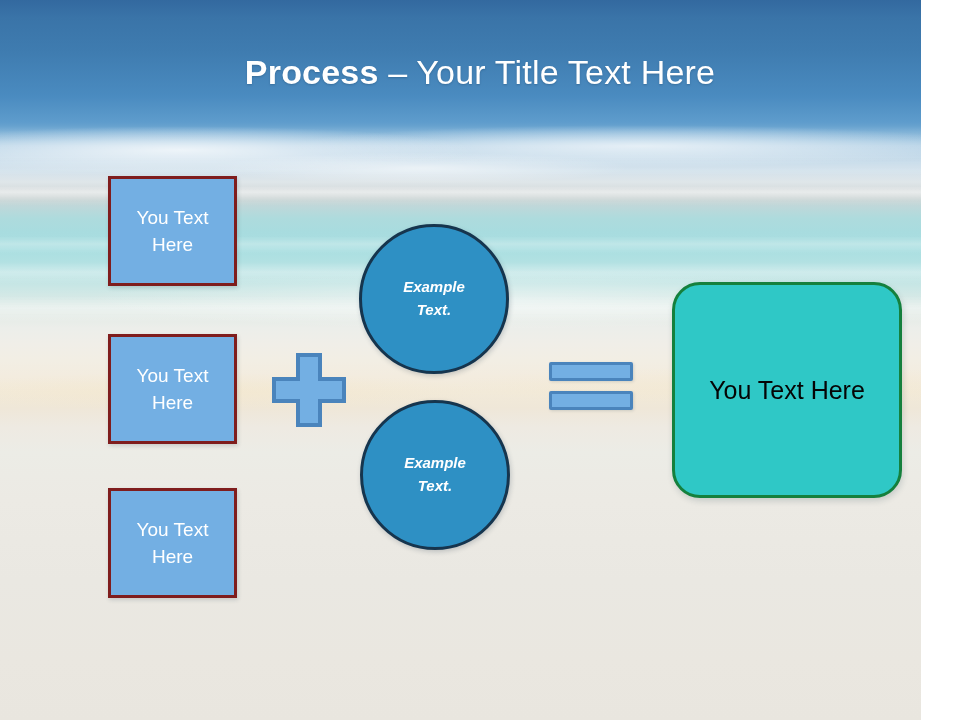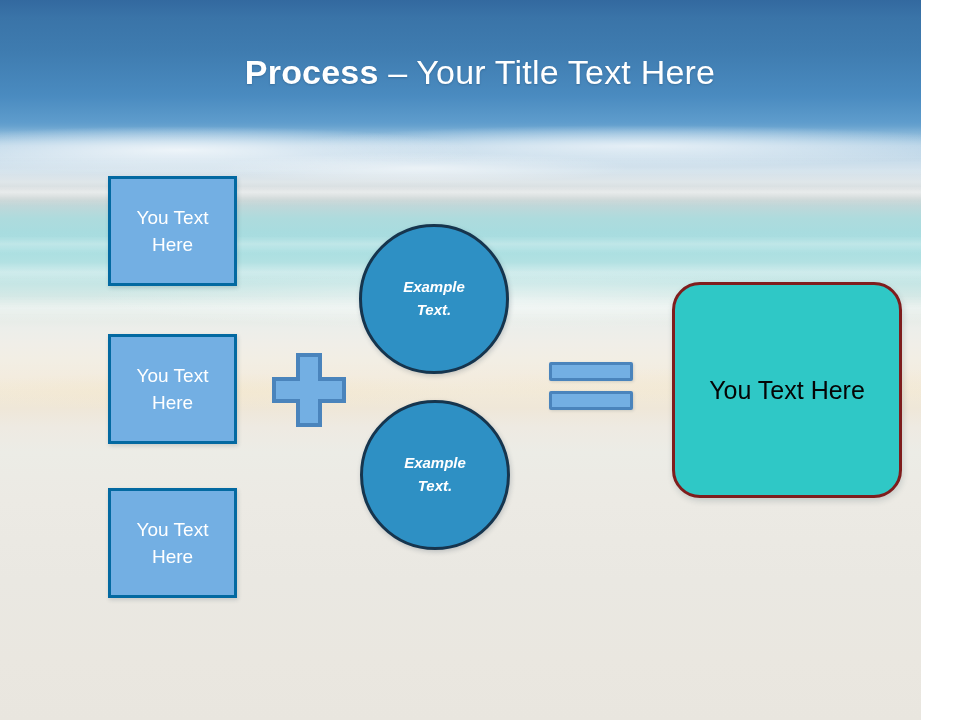--- a/index.html
+++ b/index.html
@@ -101,21 +101,21 @@
   }
   .slide-title .t-strong { font-weight: 700; }
 
   
   .blue-box {
     position: absolute;
     width: 129px;
     height: 110px;
     box-sizing: border-box;
     background: #73AFE3;
-    border: 3px solid #0369a1;
+    border: 3px solid #7f1d1d;
     color: #ffffff;
     font-size: 19px;
     line-height: 27px;
     text-align: center;
     display: flex;
     align-items: center;
     justify-content: center;
     box-shadow: 1px 2px 4px rgba(40,60,80,.18);
   }
   .blue-box span { display: block; }
@@ -181,21 +181,21 @@
 
   
   .teal-box {
     position: absolute;
     left: 672px;
     top: 282px;
     width: 230px;
     height: 216px;
     box-sizing: border-box;
     background: #2FC8C6;
-    border: 3px solid #7f1d1d;
+    border: 3px solid #15803d;
     border-radius: 28px;
     color: #050505;
     font-size: 25px;
     line-height: 32px;
     text-align: center;
     display: flex;
     align-items: center;
     justify-content: center;
     box-shadow: 1px 3px 6px rgba(30,60,70,.18);
   }

